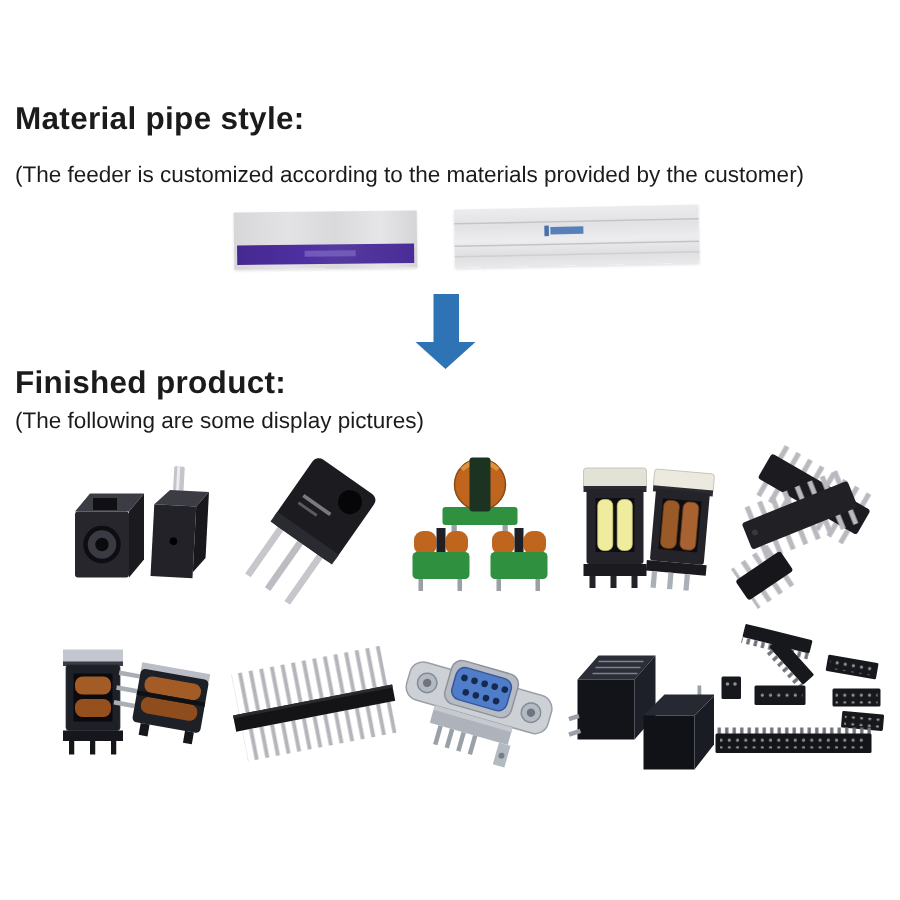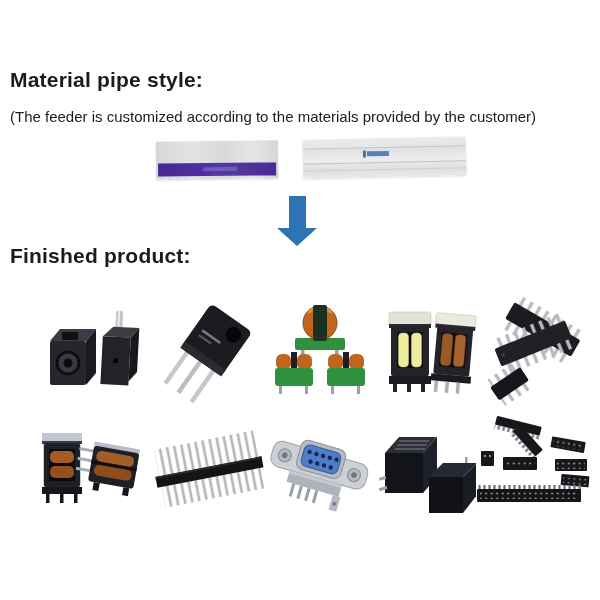--- a/index.html
+++ b/index.html
@@ -43,20 +43,21 @@
     <div class="line" style="top:9px;"></div>
     <div class="line" style="top:24px;"></div>
     <div class="line" style="top:31px;background:#cfcfd3;"></div>
     <div class="mark"></div>
   </div>
 
   <div class="arrow-stem"></div>
   <div class="arrow-head"></div>
 
   <div class="h1" style="top:244px;text-align:center;">Finished product:</div>
+  <div class="sub" style="top:272px;">(The following are some display pictures)</div>
 
   <div>
 
     <div class="cell" style="left:34px;top:303px;">
       <svg width="120" height="100" viewBox="0 0 120 100">
         <polygon points="16,38 26,26 62,26 52,38" fill="#3c3c44"></polygon>
         <rect x="16" y="38" width="36" height="44" rx="2" fill="#26262c"></rect>
         <polygon points="52,38 62,26 62,70 52,82" fill="#1a1a1f"></polygon>
         <rect x="28" y="29" width="16" height="8" fill="#101014"></rect>
         <circle cx="34" cy="60" r="11" fill="#3a3a42" stroke="#0e0e12" stroke-width="3"></circle>

